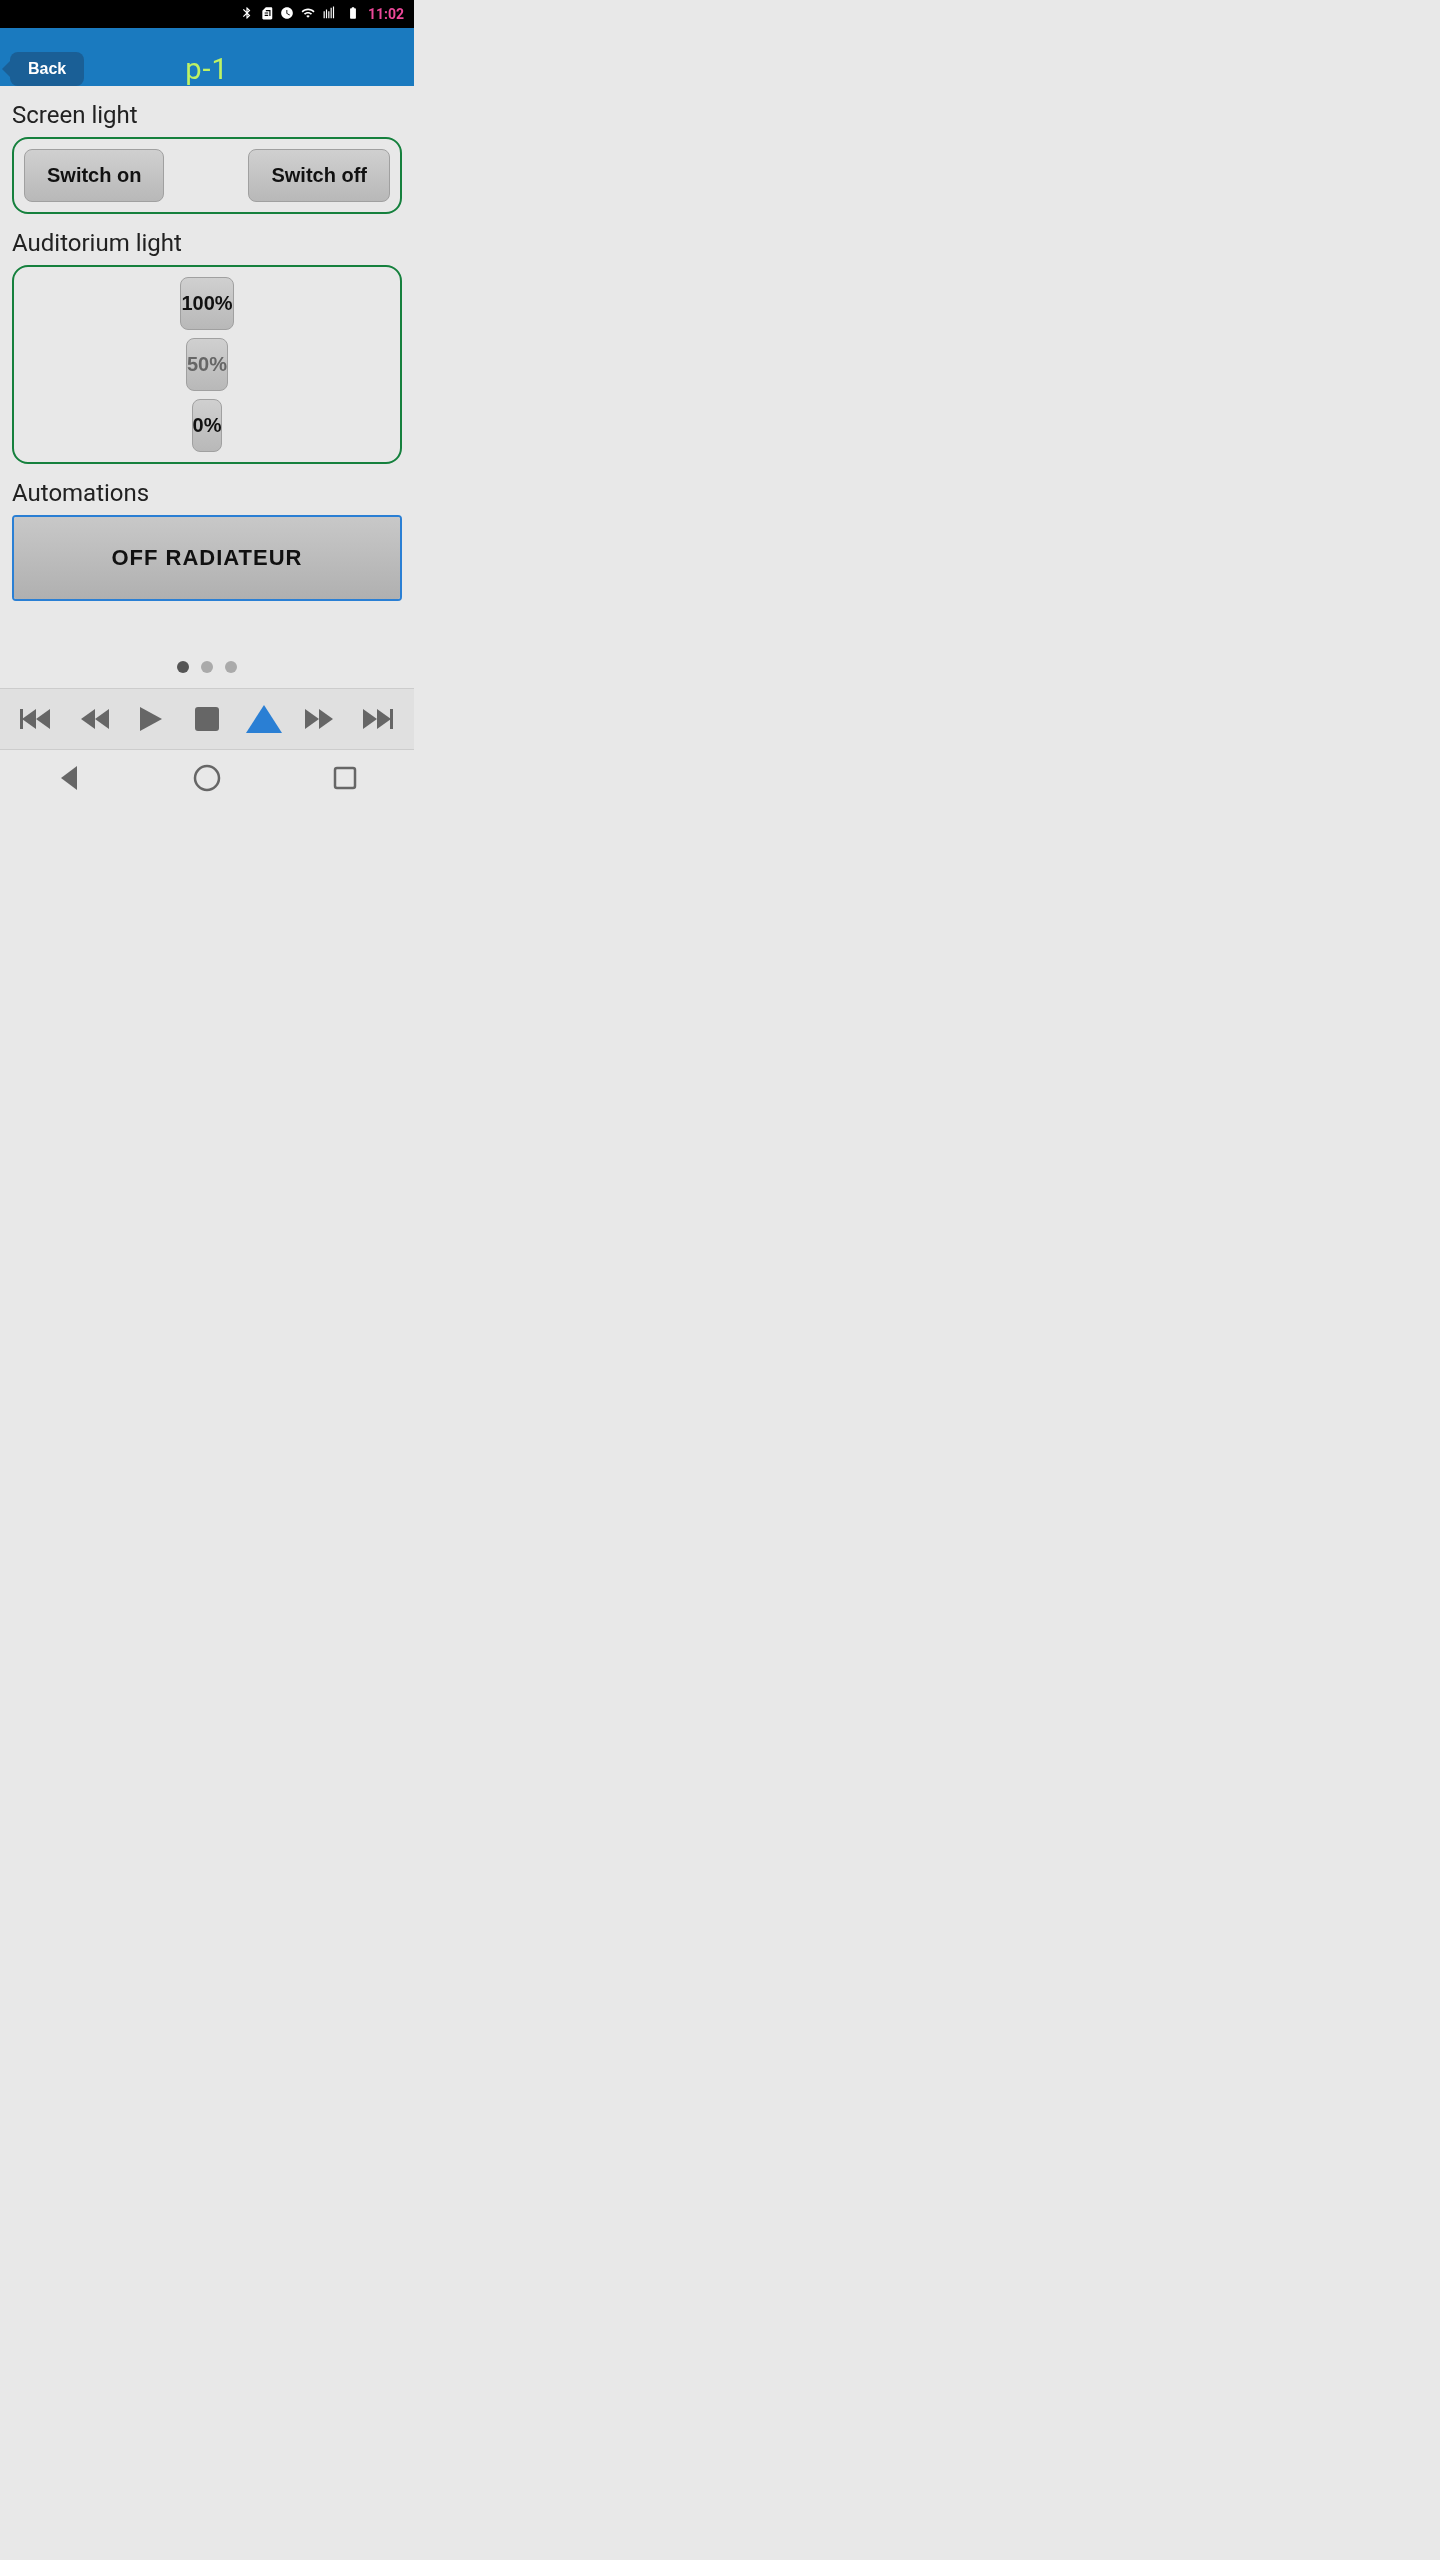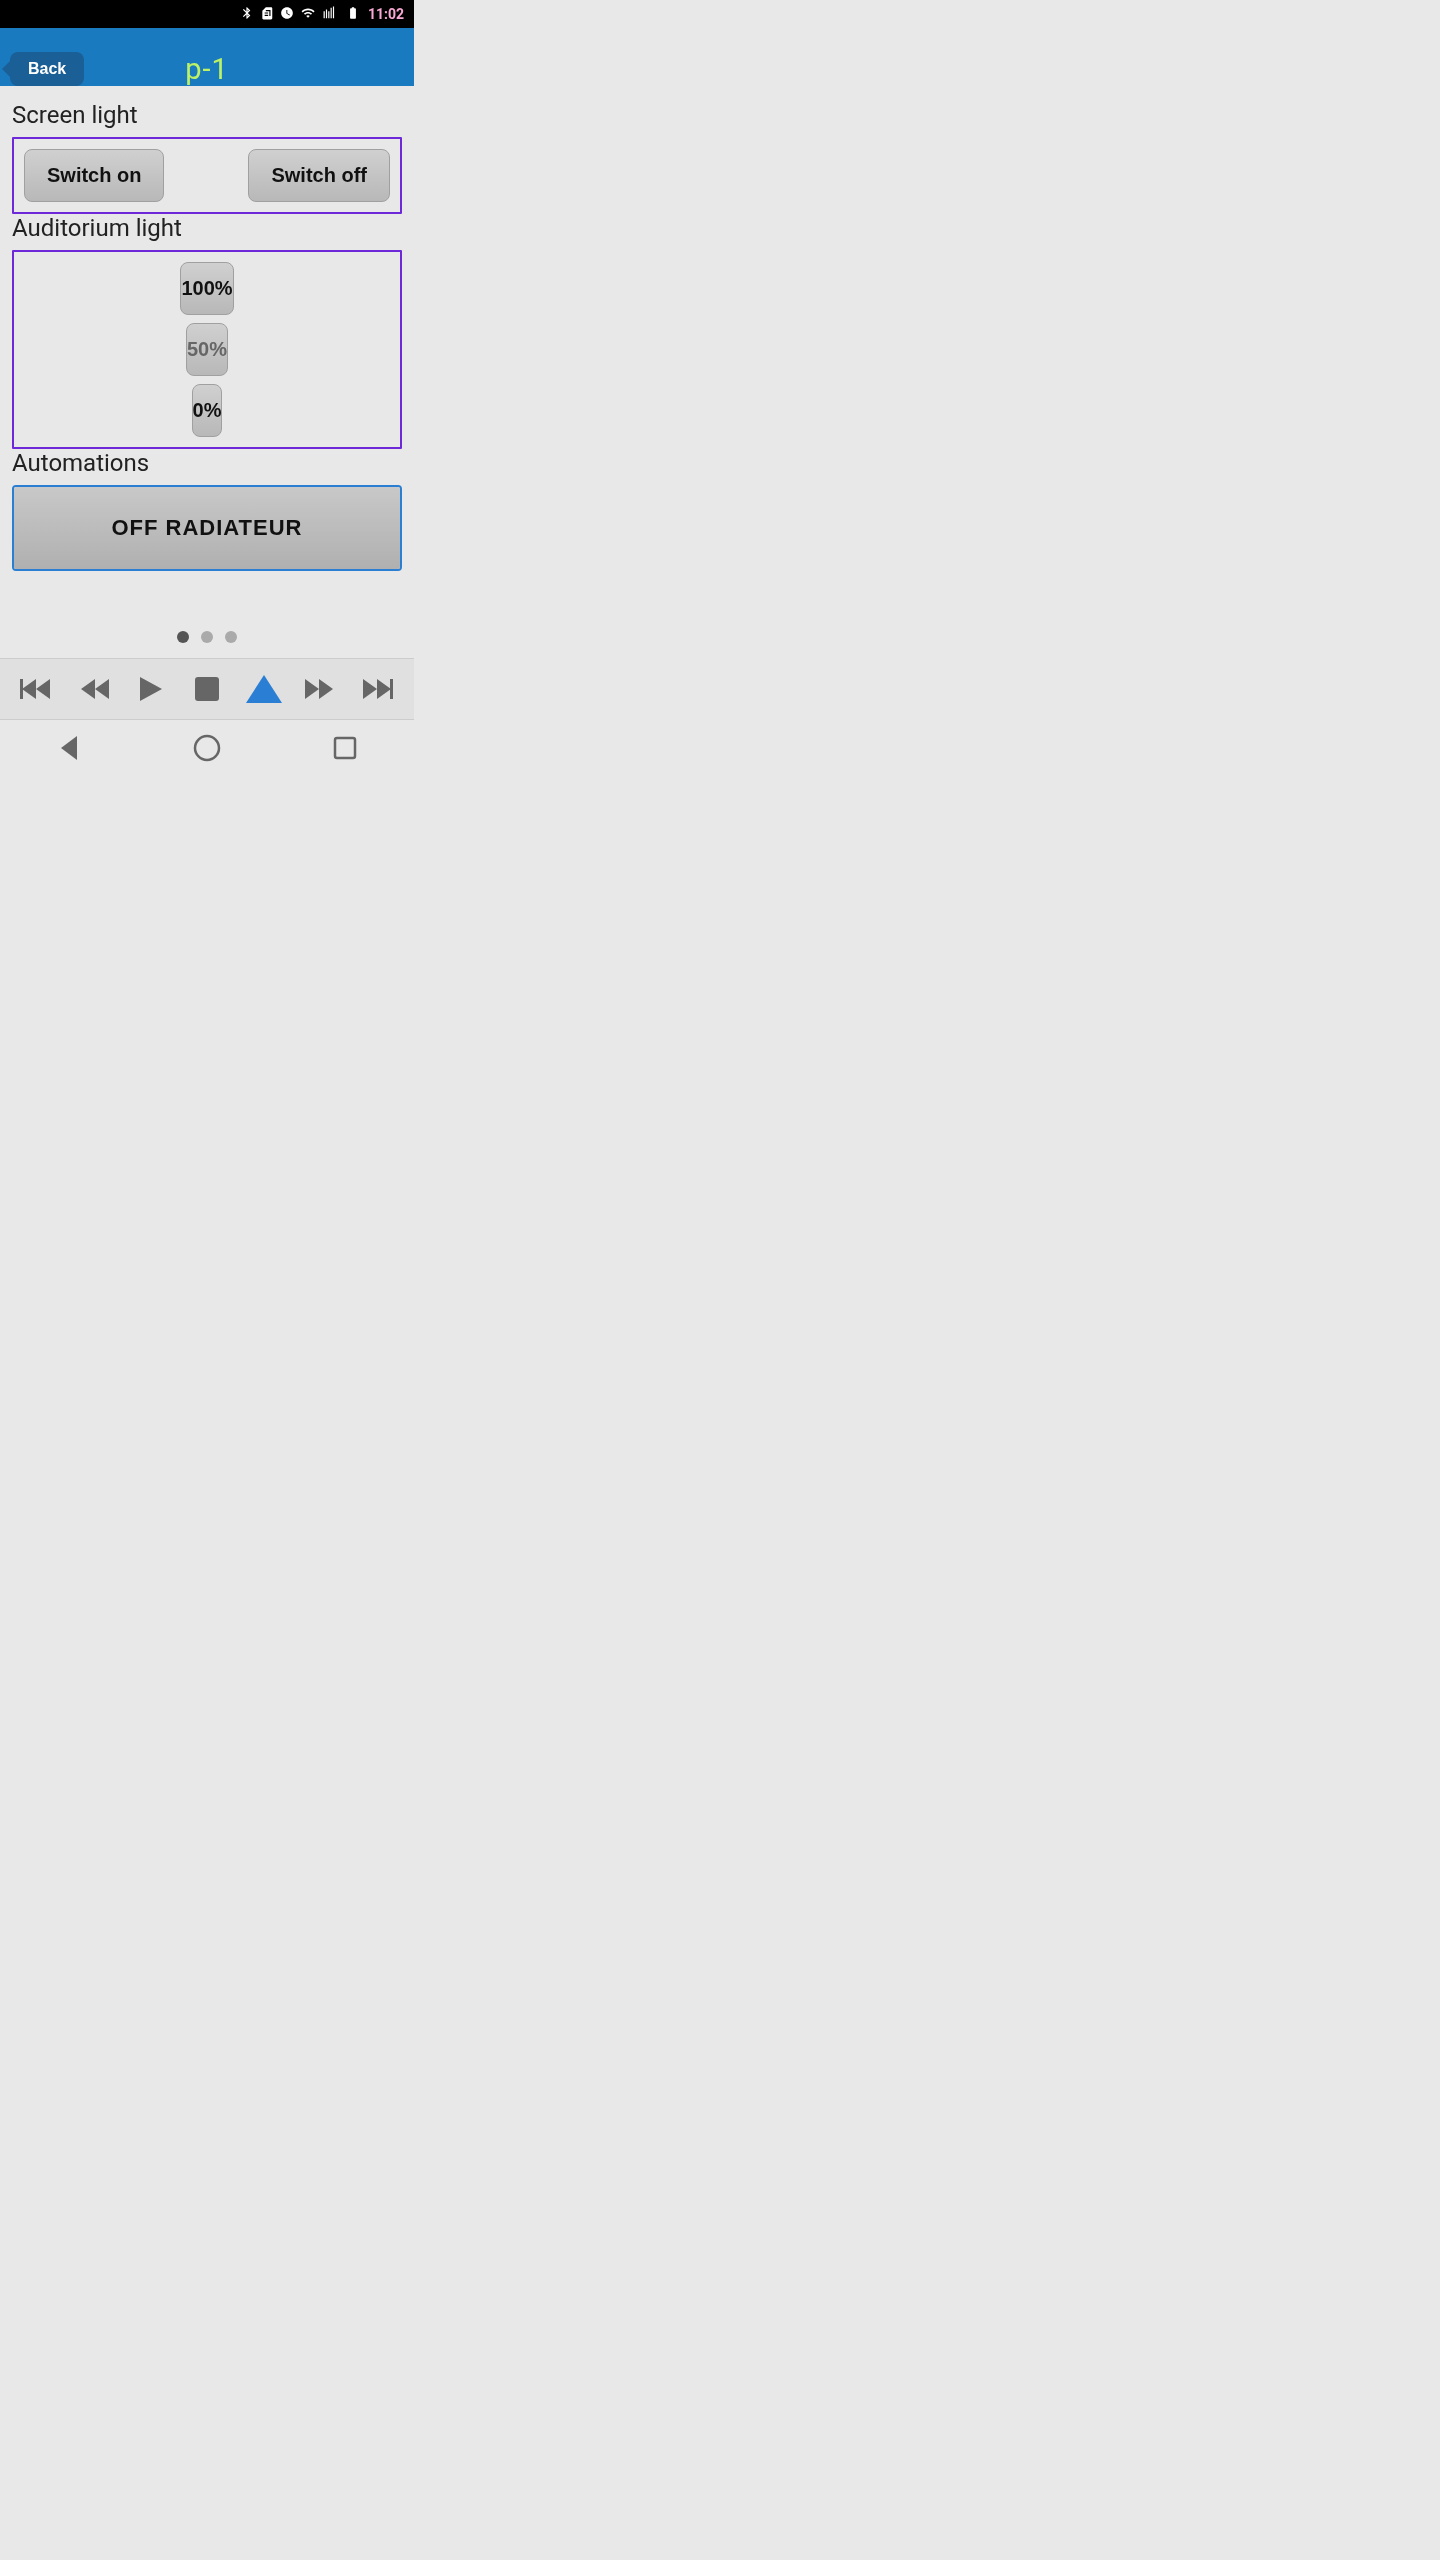--- a/index.html
+++ b/index.html
@@ -18,21 +18,21 @@
     }
 
     
     .status-bar {
       background: #000;
       height: 28px;
       display: flex;
       align-items: center;
       justify-content: flex-end;
       padding: 0 10px;
-      color: #f9a8d4;
+      color: #ec4899;
       font-size: 13px;
       gap: 6px;
     }
 
     .status-bar .time {
       font-weight: bold;
       font-size: 14px;
     }
 
     
@@ -85,23 +85,24 @@
     }
 
     .section-label {
       font-size: 24px;
       color: #222;
       margin-bottom: 8px;
       font-weight: normal;
     }
 
     .section-box {
-      border: 2px solid #6d28d9;
-      border-radius: 1px;
+      border: 2px solid #15803d;
+      border-radius: 16px;
       padding: 10px;
+      margin-bottom: 15px;
       background: #e8e8e8;
     }
 
     
     .switch-row {
       display: flex;
       justify-content: space-between;
       align-items: center;
     }
 

